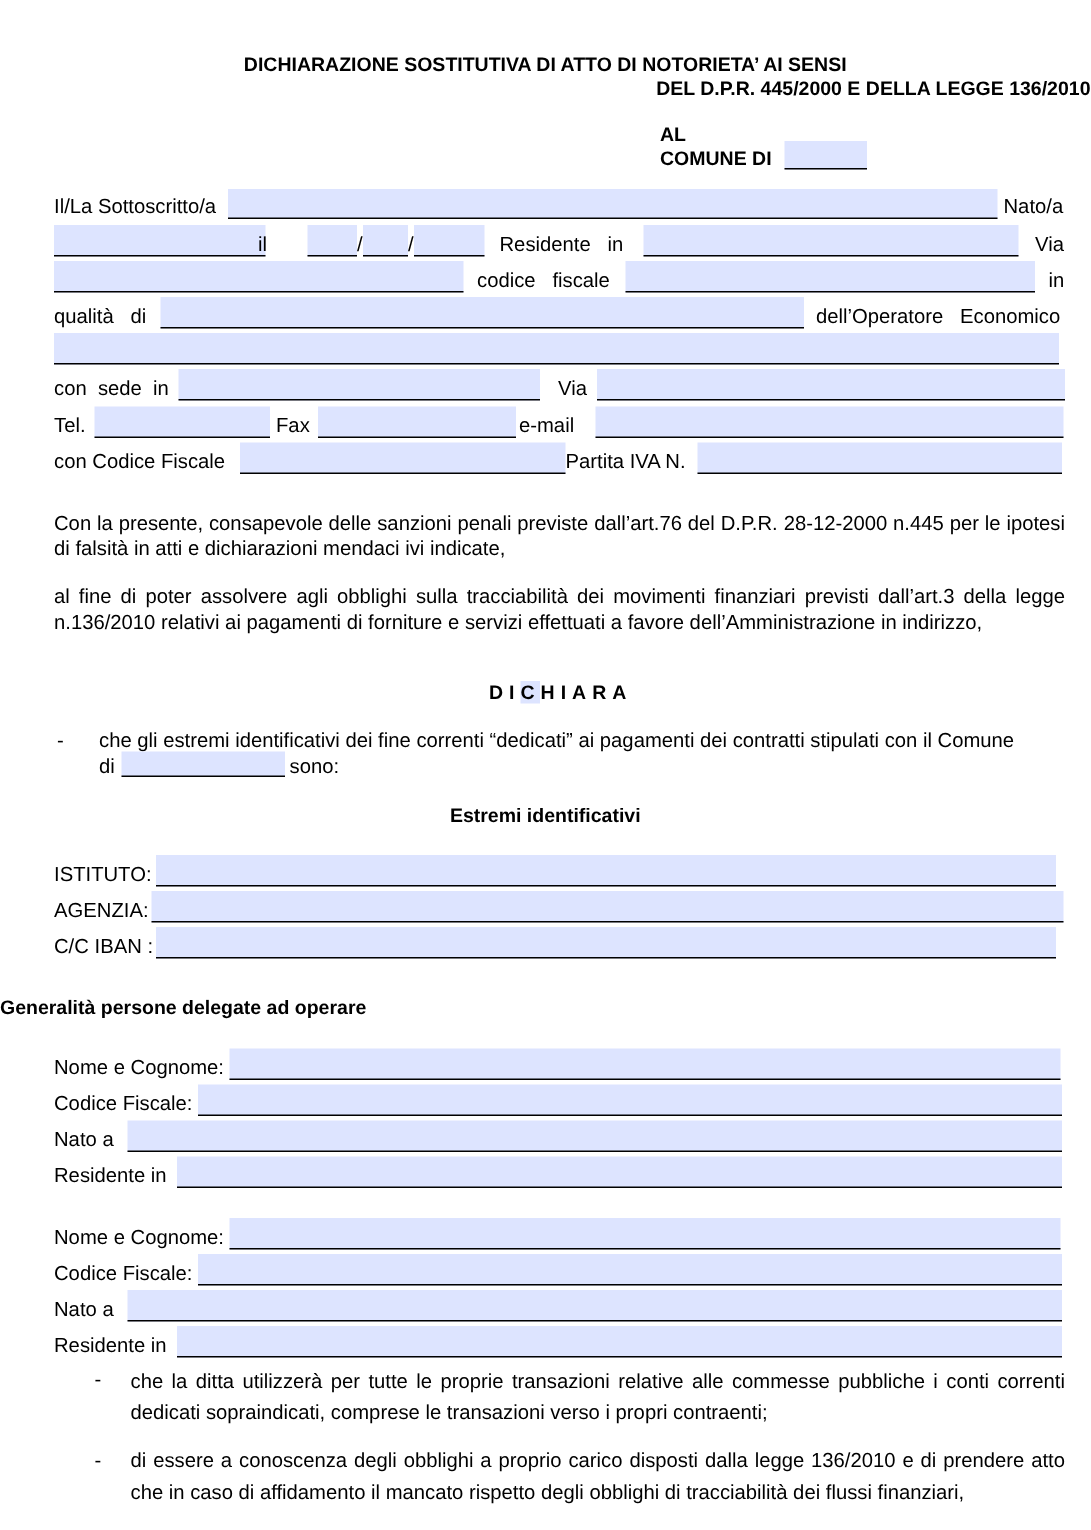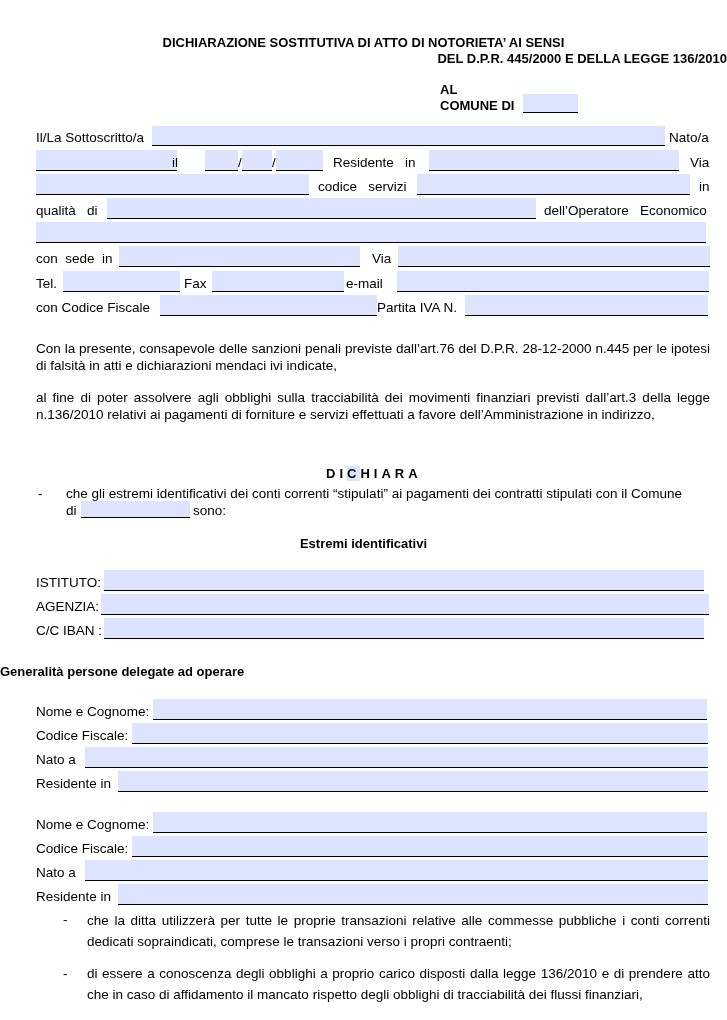--- a/index.html
+++ b/index.html
@@ -4,21 +4,21 @@
 <style>
   html, body { margin:0; padding:0; background:#ffffff; }
   body { width:727px; height:1020px; position:relative; overflow:hidden;
          font-family:"Liberation Sans", sans-serif; color:#000; }
   .abs { position:absolute; white-space:nowrap; }
   .t { font-size:13.5px; line-height:16px; }
   .title { font-size:13px; font-weight:bold; text-align:center; left:0; width:727px; }
   .bold { font-weight:bold; }
   .fld { position:absolute; background:#dde4ff; border-bottom:1px solid #000; box-sizing:border-box; }
   .para { position:absolute; font-size:13.5px; line-height:17px; text-align:justify; }
-  .spaced { letter-spacing:4px;margin-top:12px; }
+  .spaced { letter-spacing:4px; }
   .caret { background:#dde4ff; }
 </style>
 </head>
 <body>
 
 <div class="abs title" style="top:35px;">DICHIARAZIONE SOSTITUTIVA DI ATTO DI NOTORIETA’ AI SENSI</div>
 <div class="abs title" style="top:51px;text-align:right;">DEL D.P.R. 445/2000 E DELLA LEGGE 136/2010</div>
 
 <div class="abs t bold" style="left:440px; top:82px; font-size:13px;">AL</div>
 <div class="abs t bold" style="left:440px; top:98px; font-size:13px;">COMUNE DI</div>
@@ -33,21 +33,21 @@
 <div class="fld" style="left:205px; top:150px; width:33px; height:21px;"></div>
 <div class="abs t" style="left:238px; top:155px;">/</div>
 <div class="fld" style="left:242px; top:150px; width:30px; height:21px;"></div>
 <div class="abs t" style="left:272px; top:155px;">/</div>
 <div class="fld" style="left:276px; top:150px; width:47px; height:21px;"></div>
 <div class="abs t" style="left:333px; top:155px; white-space:pre;">Residente   in</div>
 <div class="fld" style="left:429px; top:150px; width:250px; height:21px;"></div>
 <div class="abs t" style="left:690px; top:155px;">Via</div>
 
 <div class="fld" style="left:36px; top:174px; width:273px; height:21px;"></div>
-<div class="abs t" style="left:318px; top:179px; white-space:pre;">codice   servizi</div>
+<div class="abs t" style="left:318px; top:179px; white-space:pre;">codice   fiscale</div>
 <div class="fld" style="left:417px; top:174px; width:273px; height:21px;"></div>
 <div class="abs t" style="left:699px; top:179px;">in</div>
 
 <div class="abs t" style="left:36px; top:203px; white-space:pre;">qualità   di</div>
 <div class="fld" style="left:107px; top:198px; width:429px; height:21px;"></div>
 <div class="abs t" style="left:544px; top:203px; white-space:pre;">dell’Operatore   Economico</div>
 
 <div class="fld" style="left:36px; top:222px; width:670px; height:21px;"></div>
 
 <div class="abs t" style="left:36px; top:251px; white-space:pre;">con  sede  in</div>
@@ -66,21 +66,21 @@
 <div class="fld" style="left:160px; top:295px; width:217px; height:21px;"></div>
 <div class="abs t" style="left:377px; top:300px;">Partita IVA N.</div>
 <div class="fld" style="left:465px; top:295px; width:243px; height:21px;"></div>
 
 <div class="para" style="left:36px; top:340px; width:674px;">Con la presente, consapevole delle sanzioni penali previste dall’art.76 del D.P.R. 28-12-2000 n.445 per le ipotesi di falsità in atti e dichiarazioni mendaci ivi indicate,</div>
 <div class="para" style="left:36px; top:389px; width:674px;">al fine di poter assolvere agli obblighi sulla tracciabilità dei movimenti finanziari previsti dall’art.3 della legge n.136/2010 relativi ai pagamenti di forniture e servizi effettuati a favore dell’Amministrazione in indirizzo,</div>
 
 <div class="abs t bold spaced" style="left:326px; top:454px; font-size:13px;"><span>DI</span><span class="caret">C</span><span>HIARA</span></div>
 
 <div class="abs t" style="left:38px; top:486px;">-</div>
-<div class="abs t" style="left:66px; top:486px;">che gli estremi identificativi dei conti correnti “stipulati” ai pagamenti dei contratti stipulati con il Comune</div>
+<div class="abs t" style="left:66px; top:486px;">che gli estremi identificativi dei fine correnti “dedicati” ai pagamenti dei contratti stipulati con il Comune</div>
 <div class="abs t" style="left:66px; top:503px;">di</div>
 <div class="fld" style="left:81px; top:501px; width:109px; height:17px;"></div>
 <div class="abs t" style="left:193px; top:503px;">sono:</div>
 
 <div class="abs t bold" style="left:0; width:727px; text-align:center; top:536px; font-size:13px;">Estremi identificativi</div>
 <div class="abs t" style="left:36px; top:575px;">ISTITUTO:</div>
 <div class="fld" style="left:104px; top:570px; width:600px; height:21px;"></div>
 <div class="abs t" style="left:36px; top:599px;">AGENZIA:</div>
 <div class="fld" style="left:101px; top:594px; width:608px; height:21px;"></div>
 <div class="abs t" style="left:36px; top:623px;">C/C IBAN :</div>

